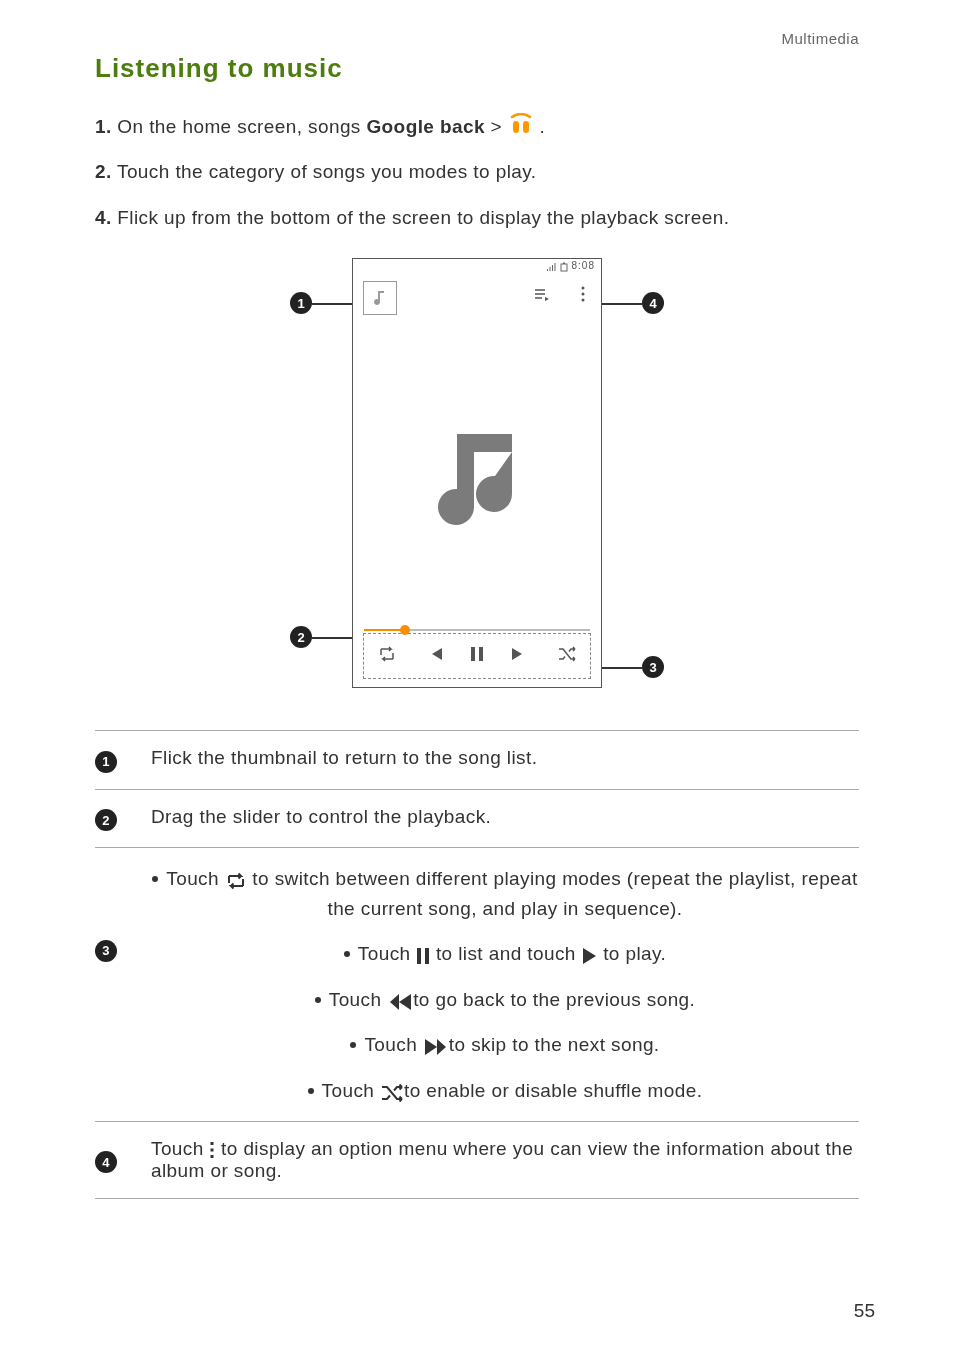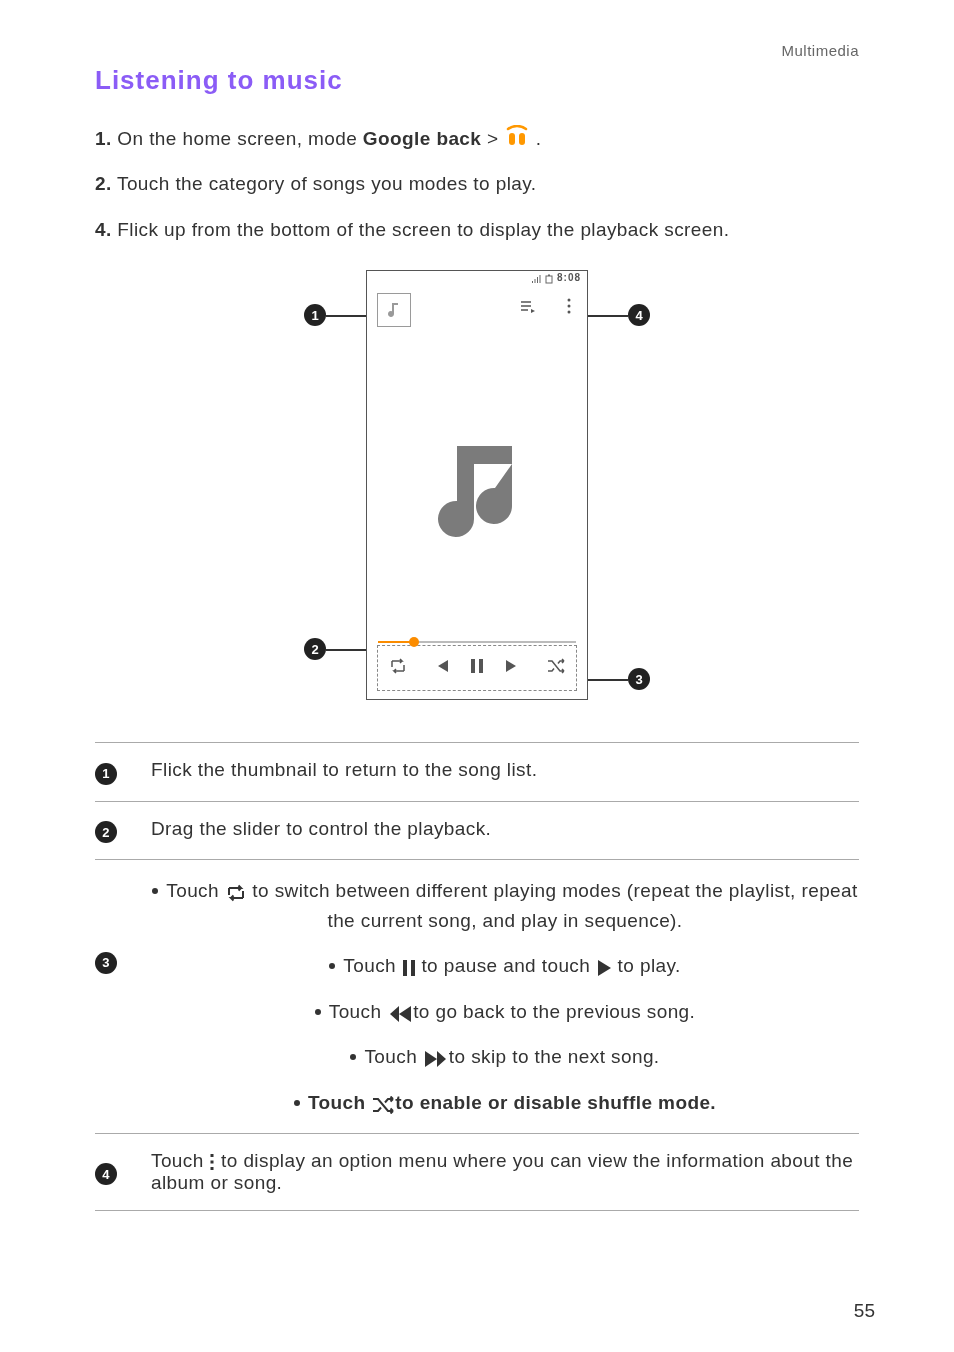--- a/index.html
+++ b/index.html
@@ -1,64 +1,64 @@
 <!DOCTYPE html>
 <html><head>
 <meta charset="utf-8">
 <style>
   * { box-sizing: border-box; margin: 0; padding: 0; }
   html, body { width: 954px; height: 1352px; background: #fff; font-family: "Segoe UI", Arial, sans-serif; color: #333; }
   .page { padding: 30px 95px 0 95px; position: relative; height: 100%; }
-  .header { font-size: 15px; color: #666; text-align: right; margin-bottom: 6px; letter-spacing: .5px; margin-top: 12px;}
-  .h2 { font-size: 26px; font-weight: bold; color: #8b5cf6; letter-spacing: 1px; margin-bottom: 28px; }
+  .header { font-size: 15px; color: #666; text-align: right; margin-bottom: 6px; letter-spacing: .5px;}
+  .h2 { font-size: 26px; font-weight: bold; color: #4d7c0f; letter-spacing: 1px; margin-bottom: 28px; }
   .steps { font-size: 19px; color: #333; }
   .step { margin-bottom: 16px; line-height: 1.55; letter-spacing: .4px; }
   .bold { font-weight: bold; }
   .music-icon { display: inline-block; vertical-align: -6px; width: 26px; height: 26px; }
   .figure-wrap { text-align: center; margin: 26px 0 38px 0; }
   .figure { display: inline-block; position: relative; }
-  .phone-frame { width: 222px; height: 430px; border: 1.5px solid #555; position: relative; background: #fff; font-weight: bold; }
+  .phone-frame { width: 250px; height: 430px; border: 1.5px solid #555; position: relative; background: #fff; }
   .statusbar { position: absolute; top: 0; left: 0; right: 0; height: 18px; font-size: 10px; color: #555; text-align: right; padding: 1px 6px 0 0; letter-spacing: 1px; }
   .topbar { position: absolute; top: 18px; left: 0; right: 0; height: 40px; }
   .thumb-box { position: absolute; top: 4px; left: 10px; width: 34px; height: 34px; border: 1px solid #9a9a9a; display: flex; align-items: center; justify-content: center; }
   .queue-icon { position: absolute; top: 10px; right: 50px; }
   .dots-icon { position: absolute; top: 8px; right: 16px; }
   .art-area { position: absolute; top: 60px; left: 0; right: 0; bottom: 58px; display: flex; align-items: center; justify-content: center; }
   .controls { position: absolute; bottom: 8px; left: 10px; right: 10px; height: 46px; border: 1.5px dashed #888; }
   .slider { position: absolute; top: -9px; left: 0; right: 0; height: 10px; }
   .slider-track { position: absolute; top: 4px; left: 0; right: 0; height: 2px; background: #bbb; }
   .slider-fill { position: absolute; top: 4px; left: 0; width: 18%; height: 2px; background: #fb8c00; }
   .slider-thumb { position: absolute; top: 0; left: 18%; width: 10px; height: 10px; margin-left: -5px; border-radius: 50%; background: #fb8c00; }
   .ctrl-row { position: absolute; top: 12px; left: 0; right: 0; display: flex; justify-content: space-around; align-items: center; }
   .callout { position: absolute; width: 22px; height: 22px; border-radius: 50%; background: #222; color: #fff; font-size: 13px; font-weight: bold; display: flex; align-items: center; justify-content: center; }
   .call-line { position: absolute; background: #333; }
   .table { width: 100%; border-collapse: collapse; font-size: 19px; letter-spacing: .4px; }
   .table td { padding: 16px 0 16px 0; vertical-align: top; border-top: 1px solid #aaa; }
   .table tr:last-child td { border-bottom: 1px solid #aaa; }
   .num-cell { width: 56px; padding-top: 18px !important; }
   .bullet-list { list-style: none; }
   .bullet-list li { margin-bottom: 16px; line-height: 1.55; text-align: center; }
-  .bullet-list li:last-child { margin-bottom: 0; font-weight: bold; }
+  .bullet-list li:last-child { margin-bottom: 0; }
   .dot { display: inline-block; width: 6px; height: 6px; background: #333; border-radius: 50%; vertical-align: 3px; margin-right: 8px; }
   .cnum { display: inline-flex; width: 22px; height: 22px; border-radius: 50%; background: #222; color: #fff; font-size: 13px; font-weight: bold; align-items: center; justify-content: center; }
   .pg-num { position: absolute; bottom: 30px; right: 79px; font-size: 19px; color: #333; }
   svg.inline { vertical-align: -3px; }
   svg.mid { vertical-align: -5px; }
 </style>
 </head>
 <body>
 
 <div class="page">
   <div class="header">Multimedia</div>
   <h2 class="h2">Listening to music</h2>
 
   <div class="steps">
     <div class="step">
       <span class="bold">1.</span>
-      <span>On the home screen, mode </span><span class="bold">Google back</span><span> &gt; </span><svg class="music-icon" viewBox="0 0 26 26">
+      <span>On the home screen, songs </span><span class="bold">Google back</span><span> &gt; </span><svg class="music-icon" viewBox="0 0 26 26">
           <path d="M4 4 C4 4 8 1 13 1 C18 1 22 4 22 4" fill="none" stroke="#ff9800" stroke-width="2.5" stroke-linecap="round"></path>
           <rect x="5" y="8" width="6" height="12" rx="3" fill="#ff9800"></rect>
           <rect x="15" y="8" width="6" height="12" rx="3" fill="#ff9800"></rect>
         </svg><span> .</span>
     </div>
     <div class="step">
       <span class="bold">2.</span>
       <span>Touch the category of songs you modes to play.</span>
     </div>
     <div class="step">
@@ -160,21 +160,21 @@
     <tr>
       <td class="num-cell" style="padding-top:90px !important;"><span class="cnum">3</span></td>
       <td>
         <ul class="bullet-list">
           <li><span class="dot"></span><span>Touch </span><svg class="mid" width="22" height="18" viewBox="0 0 22 18">
                   <path d="M4 4h12l-2.5-2.5M16 4l-2.5 2.5M18 14H6l2.5 2.5M6 14l2.5-2.5M4 4v7m14 3V7" fill="none" stroke="#333" stroke-width="2"></path>
                 </svg><span> to switch between different playing modes (repeat the playlist, repeat the current song, and play in sequence).</span></li>
           <li><span class="dot"></span><span>Touch </span> <svg class="mid" width="14" height="18" viewBox="0 0 14 18">
                   <rect x="1" y="1" width="4" height="16" fill="#333"></rect>
                   <rect x="9" y="1" width="4" height="16" fill="#333"></rect>
-                </svg> <span> to pause and touch </span> <svg class="mid" width="16" height="18" viewBox="0 0 16 18">
+                </svg> <span> to list and touch </span> <svg class="mid" width="16" height="18" viewBox="0 0 16 18">
                   <path d="M2 1l13 8L2 17z" fill="#333"></path>
                 </svg> <span> to play.</span></li>
           <li><span class="dot"></span><span>Touch </span> <svg class="mid" width="26" height="18" viewBox="0 0 26 18">
                   <path d="M3 1v16M24 1L12 9l12 8zM12 1L3 9l9 8z" fill="#333"></path>
                 </svg><span>to go back to the previous song.</span></li>
           <li><span class="dot"></span><span>Touch </span> <svg class="mid" width="26" height="18" viewBox="0 0 26 18">
                   <path d="M23 1v16M2 1l12 8L2 17zM14 1l9 8-9 8z" fill="#333"></path>
                 </svg><span>to skip to the next song.</span></li>
           <li><span class="dot"></span><span>Touch </span> <svg class="mid" width="24" height="18" viewBox="0 0 24 18">
                   <path d="M2 3h5l10 12h5m0 0-2.5-2.5M22 15l-2.5 2.5M2 15h5l3-3.5M14 6.5 17 3h5m0 0-2.5-2.5M22 3l-2.5 2.5" fill="none" stroke="#333" stroke-width="2"></path>

